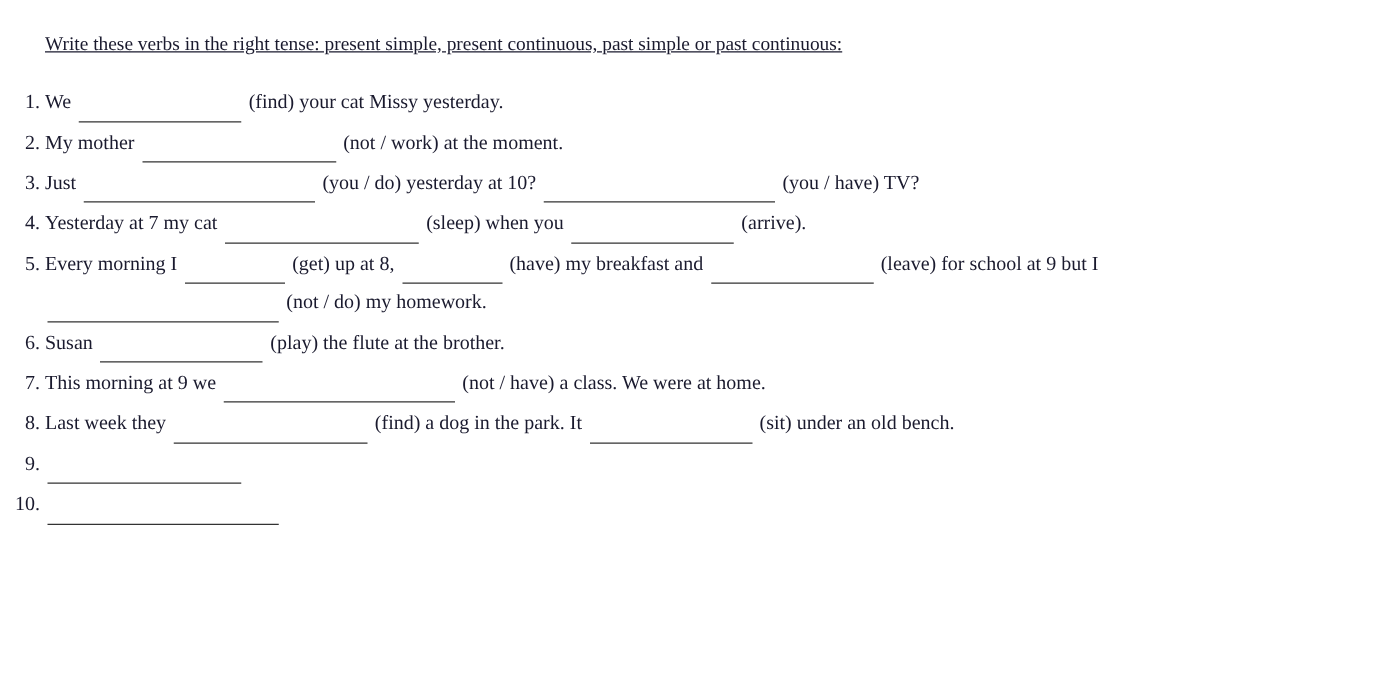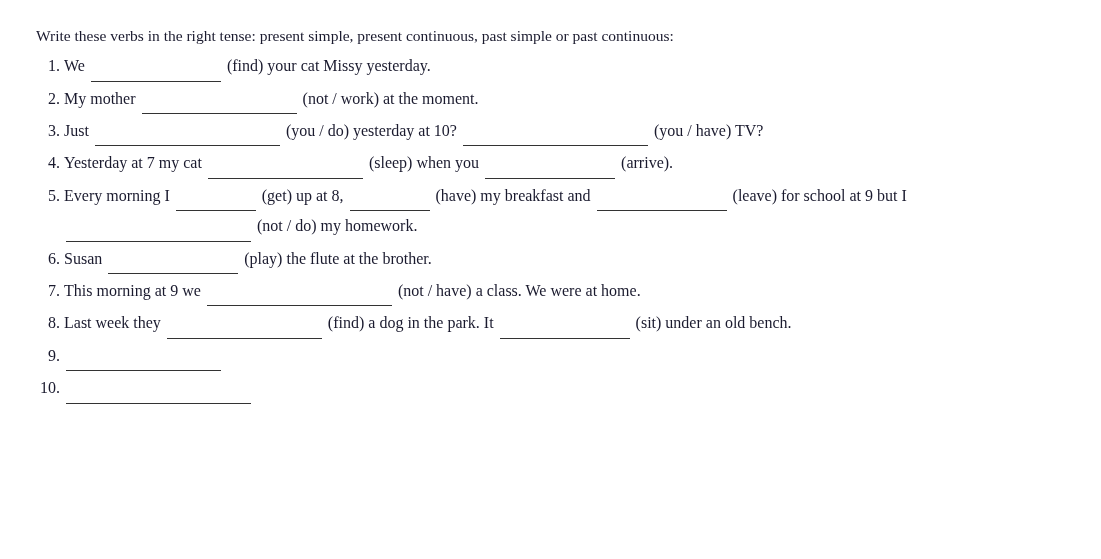--- a/index.html
+++ b/index.html
@@ -12,27 +12,27 @@
       background: #ffffff;
       font-family: Georgia, 'Times New Roman', serif;
       font-size: 16px;
       color: #1a1a2e;
       width: 1101px;
       min-height: 559px;
       padding: 24px 36px;
     }
 
     .instruction {
-      margin-bottom: 4px;
+      margin-bottom: 20px;
       line-height: 1.5;
       font-size: 15.5px;
+      text-decoration: underline;
     }
 
     ol {
-      margin-left: 28px;
       line-height: 1.85;
     }
 
     ol li {
       margin-bottom: 2px;
       line-height: 1.9;
     }
   </style>
 </head>
 <body>

